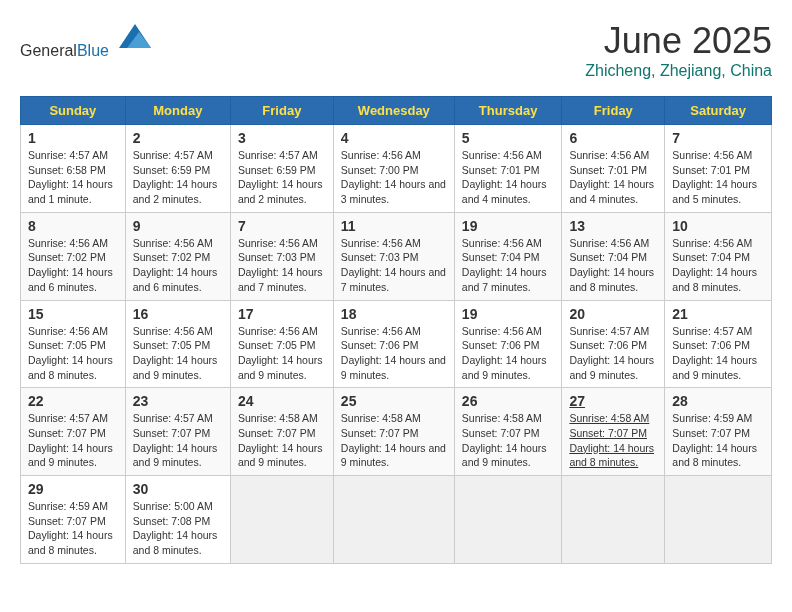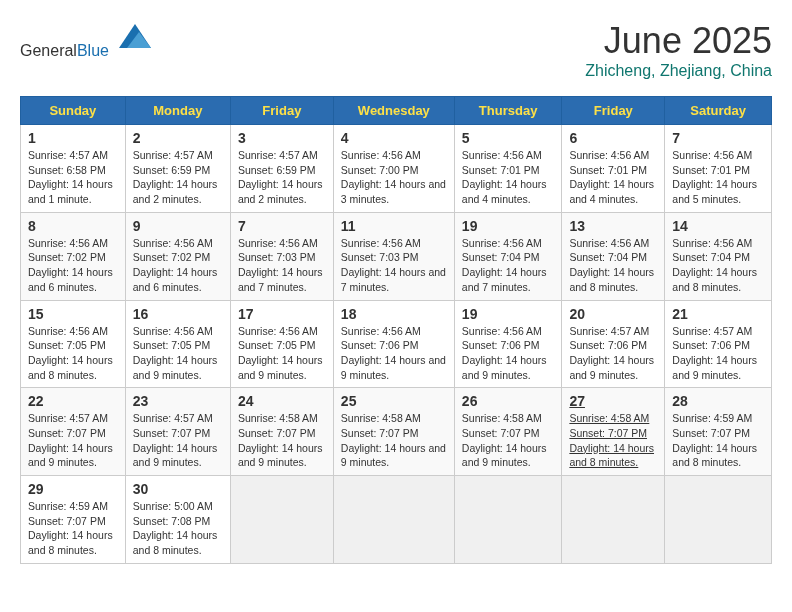--- a/index.html
+++ b/index.html
@@ -161,21 +161,21 @@
       </td>
         <td style="background: rgb(249, 249, 249);">
         <span class="day-number">19</span>
         <span class="day-info">Sunrise: 4:56 AM<br>Sunset: 7:04 PM<br>Daylight: 14 hours and 7 minutes.</span>
       </td>
         <td style="background: rgb(249, 249, 249);">
         <span class="day-number">13</span>
         <span class="day-info">Sunrise: 4:56 AM<br>Sunset: 7:04 PM<br>Daylight: 14 hours and 8 minutes.</span>
       </td>
         <td style="background: rgb(249, 249, 249);">
-        <span class="day-number">14</span>
+        <span class="day-number">10</span>
         <span class="day-info">Sunrise: 4:56 AM<br>Sunset: 7:04 PM<br>Daylight: 14 hours and 8 minutes.</span>
       </td>
       </tr>
       <tr>
         <td>
         <span class="day-number">15</span>
         <span class="day-info">Sunrise: 4:56 AM<br>Sunset: 7:05 PM<br>Daylight: 14 hours and 8 minutes.</span>
       </td>
         <td>
         <span class="day-number">16</span>

